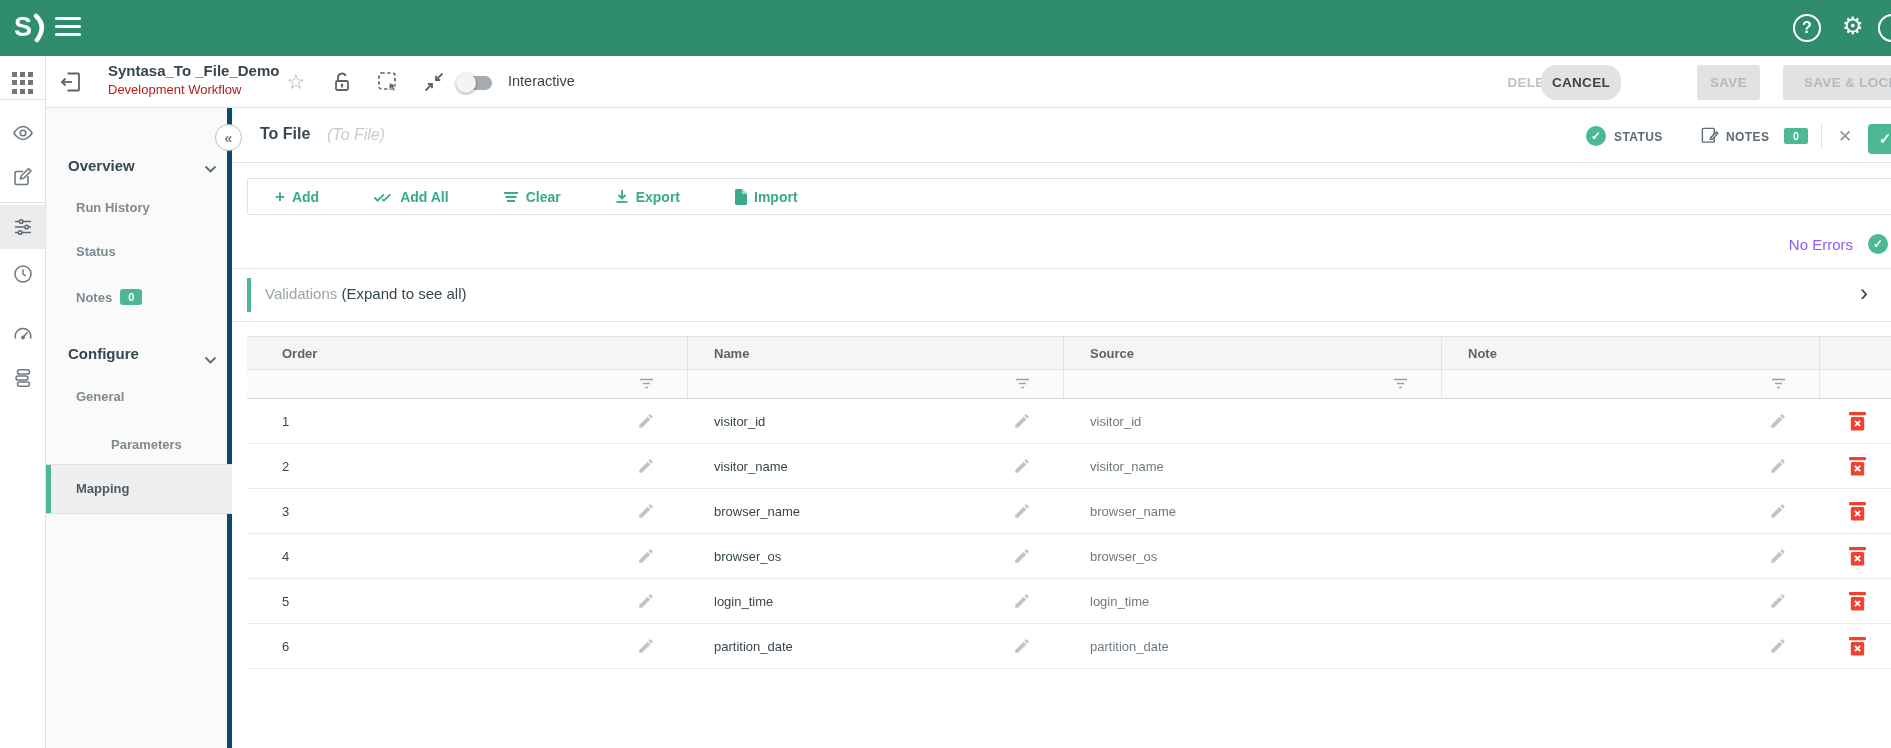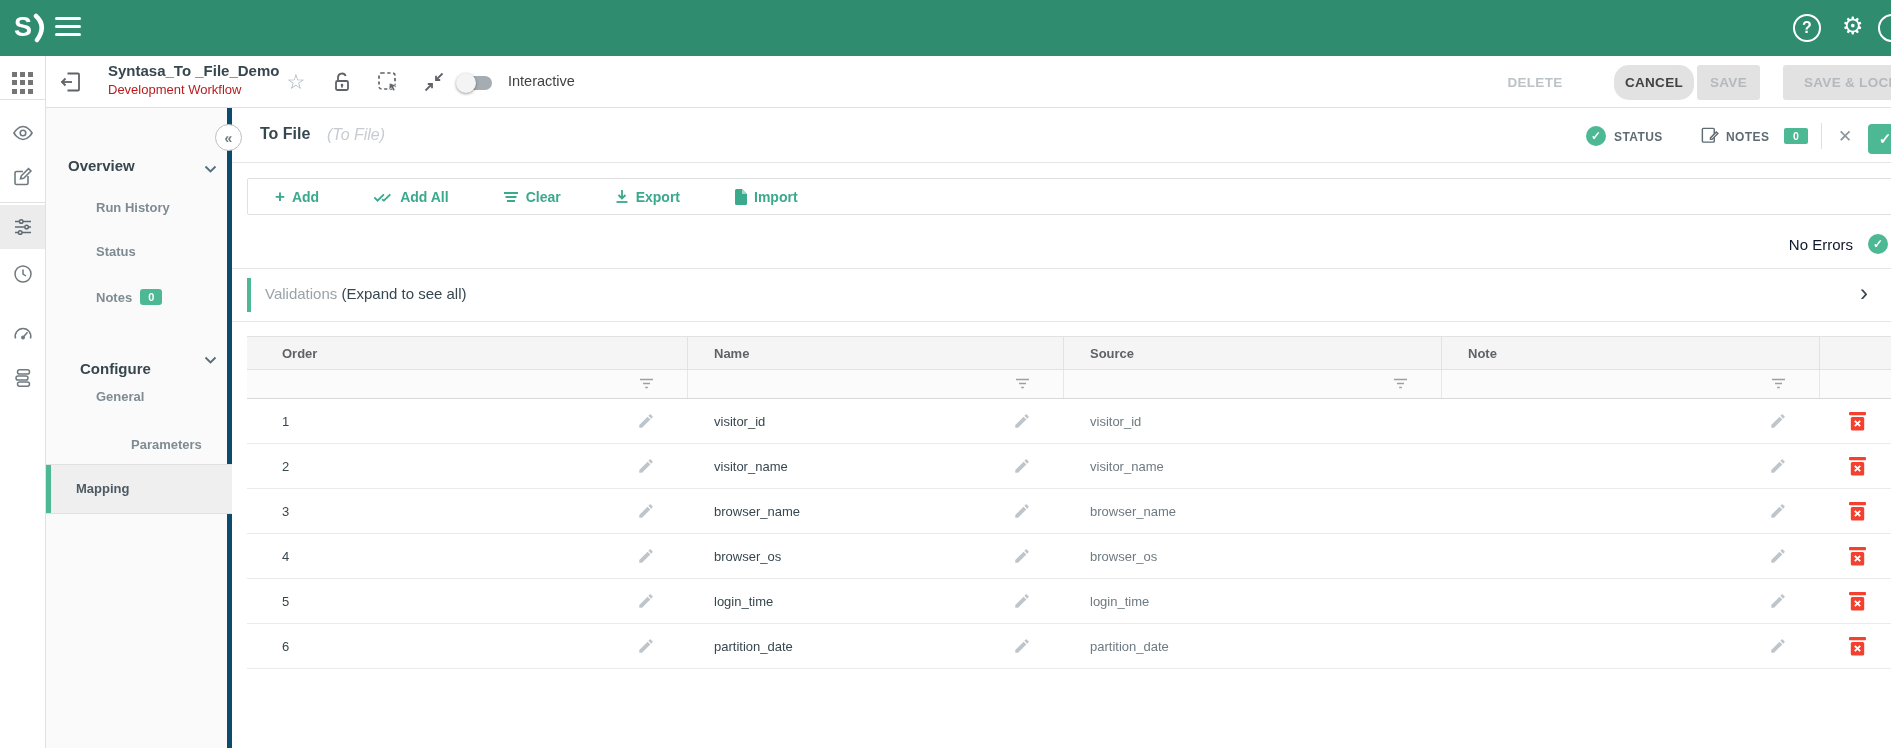--- a/index.html
+++ b/index.html
@@ -36,21 +36,21 @@
   .btn { position:absolute; top:9px; height:35px; border:none; border-radius:3px; background:#e2e2e2; font-family:inherit;
          font-size:13.5px; font-weight:bold; letter-spacing:.3px; cursor:pointer; }
   .btn-text { background:none; color:#bcc3c7; }
   .btn-dark { color:#424242; }
   .btn-dis  { color:#b3b9bd; }
 
   
   .sidebar { position:absolute; left:46px; top:108px; width:186px; height:640px; background:#fafafa; border-right:5px solid #0c4a6e; z-index:5; }
   .sec-head { position:absolute; left:22px; font-size:15px; font-weight:bold; color:#37474f; cursor:pointer; }
   .sec-chev { position:absolute; left:158px; width:13px; height:8px; cursor:pointer; }
-  .side-item { position:absolute; left:30px; font-size:13px; font-weight:bold; color:#7e8b92; cursor:pointer;margin-left:20px; }
+  .side-item { position:absolute; left:30px; font-size:13px; font-weight:bold; color:#7e8b92; cursor:pointer; }
   .badge { display:inline-block; margin-left:8px; padding:2px 8px; background:#4CB894; color:#fff; font-size:11px; font-weight:bold; border-radius:3px; position:relative; top:-1px; }
   .map-sel { position:absolute; left:0; top:356px; width:186px; height:50px; background:#efefef; border-top:1px solid #e0e0e0; border-bottom:1px solid #e0e0e0; cursor:pointer; }
   .map-sel .bar { position:absolute; left:0; top:0; width:5px; height:48px; background:#4CB894; }
   .map-sel span { position:absolute; left:30px; top:16px; font-size:13px; font-weight:bold; color:#4c5a63; }
 
   
   .collapse-btn { position:absolute; left:215px; top:124px; width:27px; height:27px; background:#fff; border:1.5px solid #b9bfc4; border-radius:50%;
                   color:#6f7a80; font-size:14px; font-weight:bold; display:flex; align-items:center; justify-content:center; z-index:8; cursor:pointer; }
 
   
@@ -65,21 +65,21 @@
   .xclose { font-size:17px; color:#8b959b; cursor:pointer; }
   .gsquare { position:absolute; left:1636px; top:16px; width:34px; height:30px; background:#4CB894; border-radius:4px; color:#fff; font-size:15px; font-weight:bold; display:flex; align-items:center; justify-content:center; cursor:pointer; }
 
   
   .actions { position:absolute; left:15px; top:70px; width:1700px; height:37px; border:1px solid #e0e0e0; border-radius:2px; display:flex; align-items:center; }
   .act-btn { display:flex; align-items:center; gap:7px; border:none; background:none; color:#3AA98C; font-family:inherit;
              font-size:14px; font-weight:bold; padding:0 27px; cursor:pointer; }
   .act-btn .plus { font-size:17px; font-weight:bold; }
 
   .noerr-row { position:absolute; left:0; top:118px; width:1659px; height:42px; }
-  .noerr-txt { position:absolute; right:38px; top:10px; font-size:15px; color:#0f172a; }
+  .noerr-txt { position:absolute; right:38px; top:10px; font-size:15px; color:#8b5cf6; }
   .noerr-chk { position:absolute; left:1636px; top:8px; }
 
   .validations { position:absolute; left:0; top:160px; width:1659px; height:54px; border-top:1px solid #e6e6e6; border-bottom:1px solid #e6e6e6; cursor:pointer; }
   .val-bar { position:absolute; left:15px; top:9px; width:4px; height:34px; background:#4CB894; }
   .val-t1 { position:absolute; left:33px; top:16px; font-size:15px; color:#9aa3a8; }
   .val-t2 { font-size:15px; color:#37474f; }
   .val-chev { position:absolute; left:1628px; top:10px; font-size:24px; color:#37474f; }
 
   
   .tbl { position:absolute; left:15px; top:228px; width:1760px; }
@@ -206,36 +206,36 @@
         <path d="M14 5.8V10h4.2"></path>
         <path d="M3.5 20.5L10 14"></path>
         <path d="M5.8 14H10v4.2"></path>
       </svg>
   </div>
   <div class="toggle">
       <span class="knob"></span>
     </div>
   <div class="toggle-lbl">Interactive</div>
   <button class="btn btn-text" style="left:1449px; width:80px;">DELETE</button>
-  <button class="btn btn-dark" style="left:1568px; width:80px;border-radius:15px;">CANCEL</button>
+  <button class="btn btn-dark" style="left:1495px; width:80px;border-radius:15px;">CANCEL</button>
   <button class="btn btn-dis" style="left:1651px; width:63px;">SAVE</button>
   <button class="btn btn-dis" style="left:1737px; width:143px; text-align:left; padding-left:21px;">SAVE &amp; LOCK</button>
 </div>
 
 <nav class="sidebar">
   <div class="sec-head" style="top:49px;">Overview</div>
   <svg class="sec-chev" style="top:57px;" viewBox="0 0 13 8">
       <path d="M1.5 1.5L6.5 6.5 11.5 1.5" fill="none" stroke="#546e7a" stroke-width="1.8"></path>
     </svg>
   <div class="side-item" style="top:92px;">Run History</div>
   <div class="side-item" style="top:136px;">Status</div>
   <div class="side-item" style="top:182px;">
     <span>Notes</span><span class="badge">0</span>
   </div>
-  <div class="sec-head" style="top:252px;margin-left:12px;">Configure</div>
+  <div class="sec-head" style="top:237px;">Configure</div>
   <svg class="sec-chev" style="top:248px;" viewBox="0 0 13 8">
       <path d="M1.5 1.5L6.5 6.5 11.5 1.5" fill="none" stroke="#546e7a" stroke-width="1.8"></path>
     </svg>
   <div class="side-item" style="top:281px;">General</div>
   <div class="side-item" style="top:329px;padding-left:35px;">Parameters</div>
   <div class="map-sel">
     <span class="bar"></span>
     <span>Mapping</span>
   </div>
 </nav>

